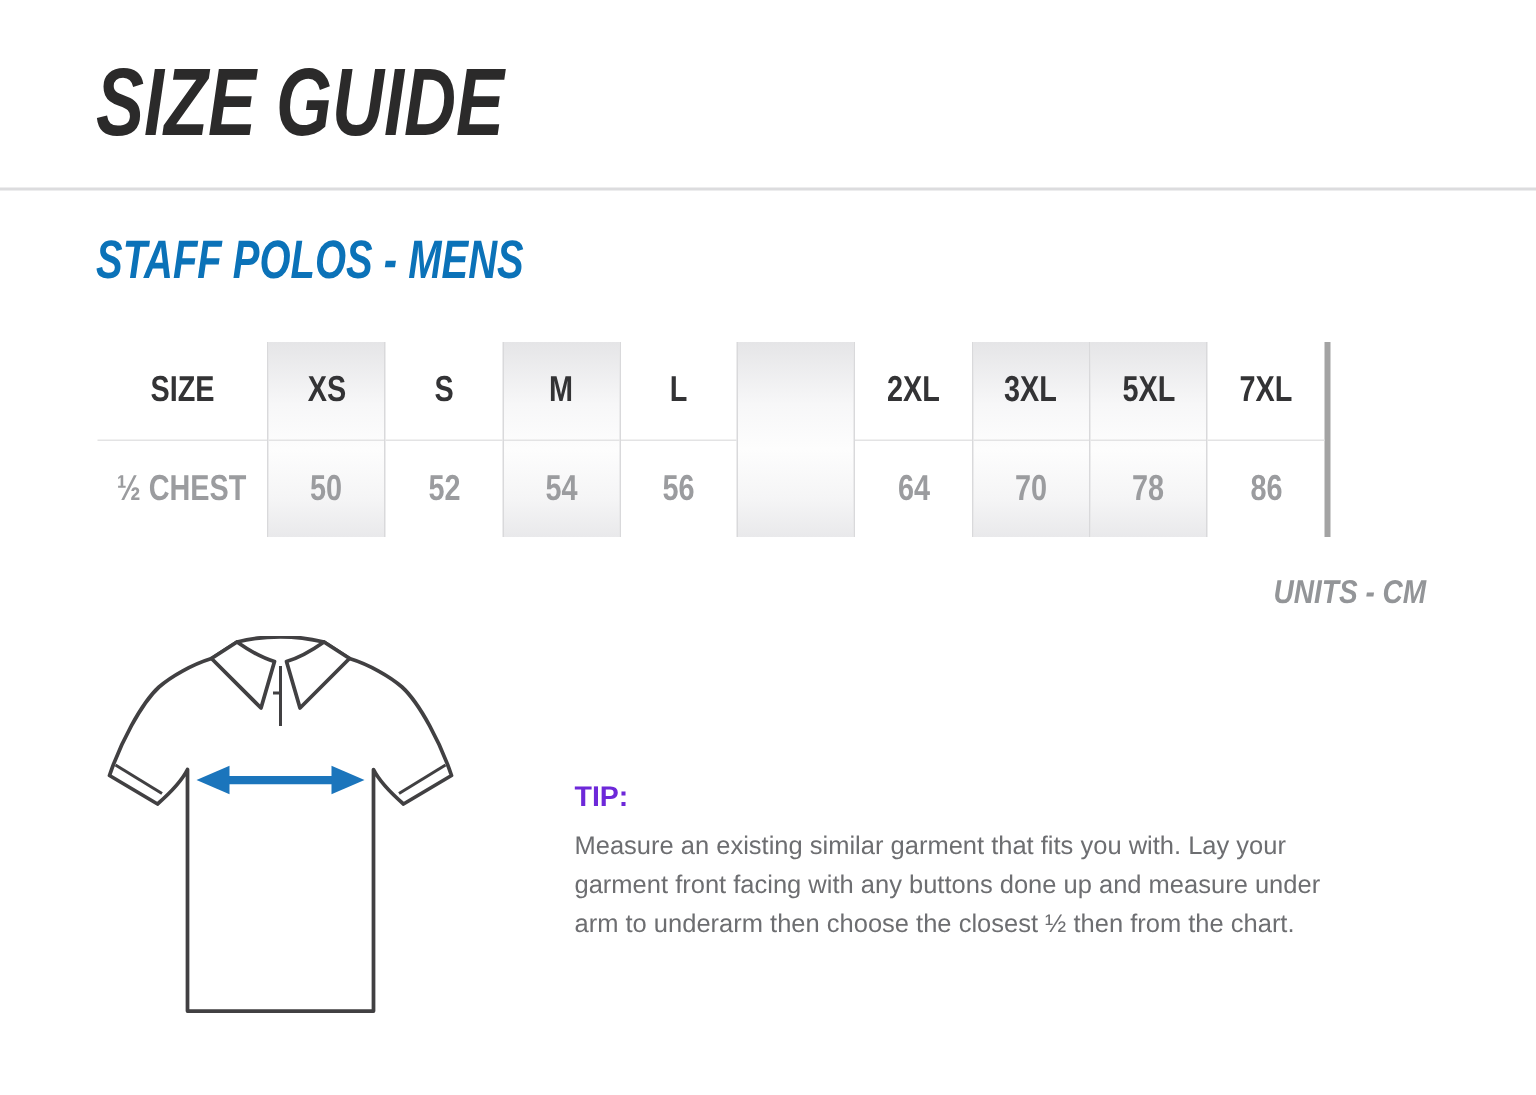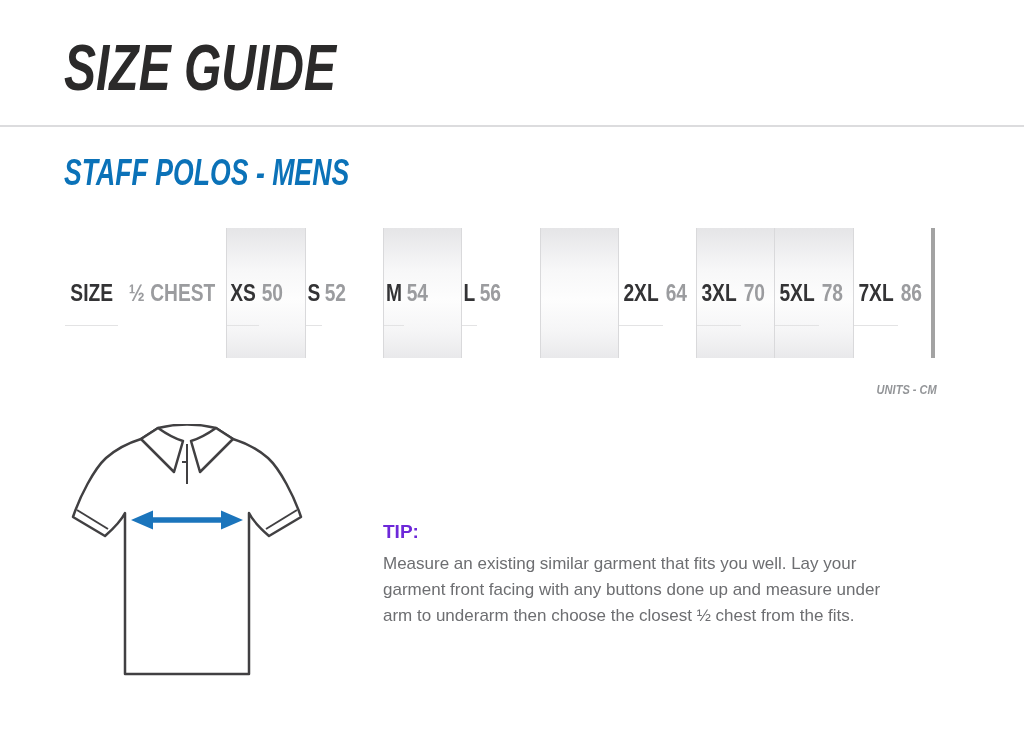--- a/index.html
+++ b/index.html
@@ -11,31 +11,31 @@
   #page-title{
     left:64px;top:36px;line-height:1;font-size:64px;font-weight:bold;font-style:italic;
     color:#2b2a2a;transform:scaleX(.75);transform-origin:0 0;white-space:nowrap;letter-spacing:0;
   }
   #header-rule{left:0;top:125px;width:1024px;height:2px;background:#dcdcde;}
   #section-title{
     left:64px;top:155px;line-height:1;font-size:36px;font-weight:bold;font-style:italic;
     color:#0b72b8;transform:scaleX(.74);transform-origin:0 0;white-space:nowrap;
   }
   #size-table{left:65px;top:228px;width:886px;height:130px;display:flex;}
-  .col{flex:0 0 77.3px;display:flex;flex-direction:row;align-items:center;}
+  .col{flex:0 0 77.3px;display:flex;flex-direction:column;}
   .label-col{flex:0 0 113px;}
   .data-col{border-left:1px solid #d9d9db;}
   .data-col.last{border-right:4px solid #a3a3a3;}
   .shaded{background:linear-gradient(180deg,#e5e5e7 0%,#f7f7f8 32%,#fdfdfd 55%,#f5f5f6 80%,#e9e9eb 100%);}
   .cell{height:65px;display:flex;align-items:center;justify-content:center;}
   .cell.hdr{border-bottom:1px solid #e3e3e4;font-weight:bold;font-size:24px;color:#333335;}
   .cell.val{font-weight:bold;font-size:24px;color:#9b9c9f;}
   .cell span{display:inline-block;transform:scaleX(.8);white-space:nowrap;}
   #units-note{
-    left:51px;top:382px;width:886px;text-align:right;font-size:13px;line-height:1.2;
+    left:65px;top:382px;width:886px;text-align:right;font-size:22px;line-height:1.2;
     font-style:italic;font-weight:bold;color:#939598;
   }
   #units-note span{display:inline-block;transform:scaleX(.85);transform-origin:100% 50%;white-space:nowrap;}
   #polo-wrap{left:70px;top:424px;width:264px;height:284px;}
   #tip-block{left:383px;top:521px;}
   .tip-label{font-size:19px;font-weight:bold;color:#6d28d9;line-height:22px;margin-bottom:8px;}
   .tip-line{font-size:17px;color:#6d6e71;line-height:26px;white-space:nowrap;}
 </style>
 </head>
 <body>
@@ -153,18 +153,18 @@
       <g>
         <path d="M 80 96 L 154 96" stroke="#1b75bc" stroke-width="5.5" fill="none"></path>
         <polygon points="61,96 83,86.5 83,105.5" fill="#1b75bc"></polygon>
         <polygon points="173,96 151,86.5 151,105.5" fill="#1b75bc"></polygon>
       </g>
     </svg>
   </div>
 
   <div class="abs" id="tip-block">
     <div class="tip-label">TIP:</div>
-    <div class="tip-line">Measure an existing similar garment that fits you well. Lay your</div>
+    <div class="tip-line">Measure an existing similar garment that fits you with. Lay your</div>
     <div class="tip-line">garment front facing with any buttons done up and measure under</div>
-    <div class="tip-line">arm to underarm then choose the closest ½ chest from the fits.</div>
+    <div class="tip-line">arm to underarm then choose the closest ½ then from the chart.</div>
   </div>
 
 </div>
 
 </body></html>

